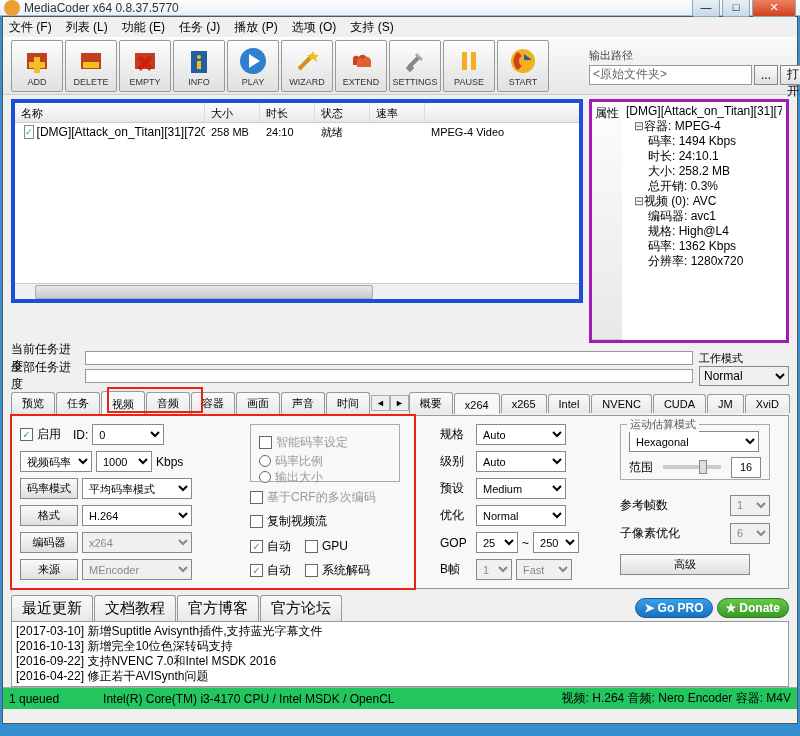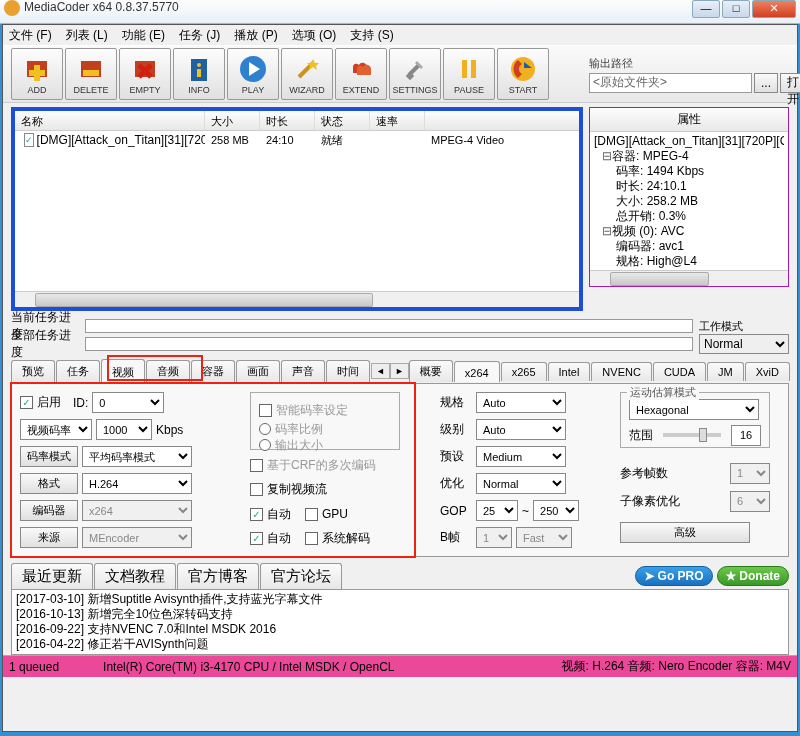--- a/index.html
+++ b/index.html
@@ -1,17 +1,17 @@
 <!DOCTYPE html>
 <html><head>
 <meta charset="utf-8">
 <style>
 *{box-sizing:border-box;margin:0;padding:0;font-family:"Microsoft YaHei",Tahoma,sans-serif;font-size:12px}
 body{background:#368fd0;width:800px;height:736px;overflow:hidden}
-.titlebar{height:24px;background:linear-gradient(#fdfdfe,#e8f0f8);display:flex;padding:0 4px;border-bottom:1px solid #a0b8d0}
+.titlebar{height:16px;background:linear-gradient(#fdfdfe,#e8f0f8);display:flex;align-items:center;padding:0 4px;border-bottom:1px solid #a0b8d0}
 .titlebar .icon{width:16px;height:16px;background:#e8a030;border-radius:50%;margin-right:4px}
 .titlebar .title{flex:1;color:#333}
 .win-btns{display:flex;gap:2px}
 .win-btn{width:28px;height:18px;background:linear-gradient(#e8f0f8,#c8d8e8);border:1px solid #8ab;border-radius:2px;text-align:center;line-height:14px;font-size:11px}
 .win-btn.close{background:linear-gradient(#f08060,#d04020);color:#fff;width:44px}
 .content{background:#f0f0f0;height:708px;border:1px solid #555;margin:0 2px}
 .menubar{height:20px;display:flex;align-items:center;padding:0 6px;gap:14px;background:#f0f0f0}
 .menubar span{cursor:default}
 .toolbar{height:58px;display:flex;align-items:center;padding:2px 8px;background:linear-gradient(#fafafa,#e8e8e8);border-top:1px solid #fff;border-bottom:1px solid #ccc}
 .tbtn{width:52px;height:52px;border:1px solid #999;background:linear-gradient(#fdfdfd,#e0e0e0);margin-right:2px;display:flex;flex-direction:column;align-items:center;justify-content:center;border-radius:2px}
@@ -24,21 +24,21 @@
 .outpath-row button{height:20px;border:1px solid #888;background:linear-gradient(#fafafa,#e0e0e0);padding:0 6px}
 .mid{display:flex;padding:4px 8px;gap:6px}
 .filelist{flex:1;height:204px;border:4px solid #1d4ed8;background:#fff;display:flex;flex-direction:column}
 .flh{display:flex;background:linear-gradient(#fdfdfd,#e8e8e8);border-bottom:1px solid #ccc;height:20px}
 .flh div{border-right:1px solid #ddd;padding:3px 6px;font-size:11px}
 .flrow{display:flex;height:18px;align-items:center}
 .flrow div{padding:1px 6px;font-size:11px;white-space:nowrap;overflow:hidden}
 .flrow .chk{width:14px;height:14px;border:1px solid #888;background:#fff;margin-left:3px;display:inline-flex;align-items:center;justify-content:center;font-size:9px;color:#2a7}
 .hscroll{height:16px;background:#f0f0f0;border-top:1px solid #ccc;margin-top:auto;position:relative}
 .hscroll .thumb{position:absolute;left:20px;width:60%;height:14px;top:1px;background:linear-gradient(#e8e8e8,#c8c8c8);border:1px solid #aaa;border-radius:2px}
-.props{width:200px;height:180px;border:1px solid #a21caf;background:#fff;display:flex;flex-direction:column;font-size:11px}
+.props{width:200px;height:244px;border:3px solid #a21caf;background:#fff;display:flex;flex-direction:row;font-size:11px}
 .props .ph{text-align:center;background:linear-gradient(#fdfdfd,#e8e8e8);border-bottom:1px solid #ccc;padding:3px}
 .props .tree{padding:2px 4px;flex:1;overflow:hidden;line-height:15px}
 .props .tree .l1{padding-left:8px}
 .props .tree .l2{padding-left:22px}
 .tw{color:#666;display:inline-block;width:10px}
 .progress-area{padding:2px 8px}
 .prow{display:flex;align-items:center;height:18px;gap:6px}
 .prow .plbl{width:68px}
 .prow .pbar{flex:1;height:14px;border:1px solid #999;background:#fff}
 .workmode{width:90px}
@@ -58,21 +58,21 @@
 .chkbox{width:13px;height:13px;border:1px solid #666;background:#fff;display:inline-flex;align-items:center;justify-content:center;font-size:10px;color:#2a7}
 .radio{width:12px;height:12px;border:1px solid #666;border-radius:50%;background:#fff;display:inline-block}
 .group{border:1px solid #aaa;padding:6px 8px;position:relative}
 .group .gt{position:absolute;top:-8px;left:6px;background:#f8f8f8;padding:0 3px;font-size:11px;color:#555}
 .bottom-tabs{display:flex;padding:0 8px;margin-top:6px;align-items:center}
 .btab{padding:3px 10px;border:1px solid #999;border-bottom:none;background:linear-gradient(#fafafa,#e8e8e8);border-radius:3px 3px 0 0;font-size:15px;margin-right:1px}
 .pillbtn{margin-left:4px;padding:2px 8px;border-radius:10px;color:#fff;font-size:11px;font-weight:bold;display:flex;align-items:center;gap:3px}
 .gopro{background:linear-gradient(#3aa0e8,#1870c0);border:1px solid #1060a0}
 .donate{background:linear-gradient(#6ac848,#3a9828);border:1px solid #2a7818}
 .log{margin:0 8px;border:1px solid #999;background:#fff;height:66px;padding:2px 4px;font-size:11px;line-height:15px;overflow:hidden}
-.status{height:22px;border-top:1px solid #aaa;display:flex;align-items:center;padding:0 6px;background:#ec4899;gap:14px;font-size:11px}
+.status{height:22px;border-top:1px solid #aaa;display:flex;align-items:center;padding:0 6px;background:#22c55e;gap:14px;font-size:11px}
 svg{display:block}
 </style>
 </head>
 <body>
 
 <div class="titlebar">
   <div class="icon"></div>
   <div class="title">MediaCoder x64 0.8.37.5770</div>
   <div class="win-btns">
     <div class="win-btn">—</div>

